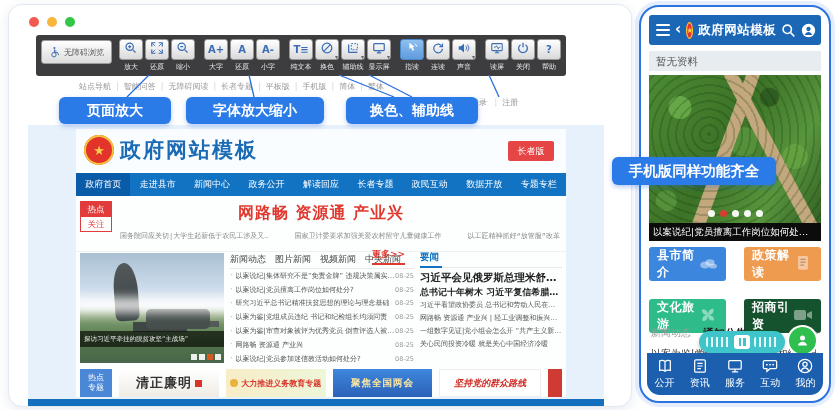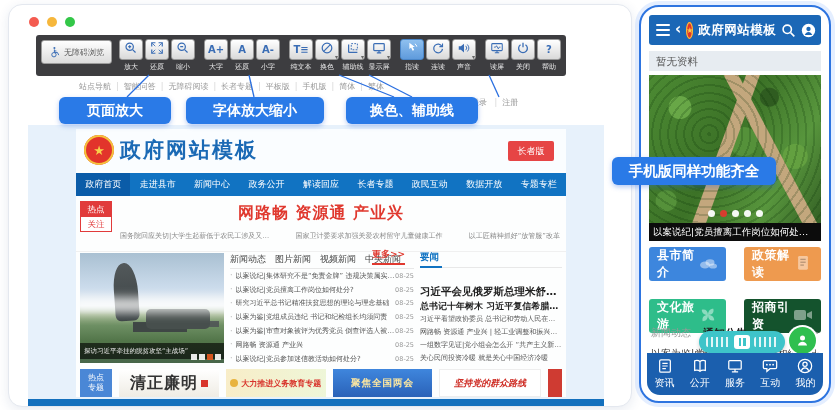--- a/index.html
+++ b/index.html
@@ -64,59 +64,59 @@
   .s-nav li{list-style:none;flex:1;display:flex;align-items:center;justify-content:center;
             color:#fff;font-size:9px;white-space:nowrap;}
   .s-nav li:first-of-type{background:#0b5ca8;}
   .hot{position:absolute;left:0;top:70px;width:100%;height:52px;border-bottom:1px solid #f0f0f0;}
   .hot-badge{position:absolute;left:4px;top:2px;width:30px;font-size:8.5px;text-align:center;border:1px solid #e13b3b;}
   .hot-badge .t{background:#e13b3b;color:#fff;line-height:15px;display:block;}
   .hot-badge .b{background:#fff;color:#e13b3b;line-height:14px;display:block;}
   .headline{position:absolute;left:0;top:4px;width:100%;text-align:center;color:#e0392f;
             font-size:16px;font-weight:bold;letter-spacing:1px;}
   .hot-links{position:absolute;left:44px;top:32px;width:440px;display:flex;justify-content:space-between;}
-  .hot-links span{font-size:7px;color:#888;white-space:nowrap;}
+  .hot-links span{font-size:7px;color:#888;white-space:nowrap;font-family:Liberation Mono, monospace;}
   
   .carousel{position:absolute;left:4px;top:124px;width:144px;height:110px;overflow:hidden;background:
       linear-gradient(180deg,#a9c0d2 0%,#ccdcec 32%,#e8eef2 48%,#9fb48e 56%,#6d8f63 66%,#527549 80%,#47664a 100%);}
   .peak{position:absolute;left:34px;top:10px;width:24px;height:58px;background:linear-gradient(#53595b,#3a4143);
         border-radius:45% 50% 6px 6px;transform:rotate(-4deg);}
   .rocks{position:absolute;right:14px;bottom:34px;width:64px;height:20px;background:#474f4d;border-radius:5px;
         box-shadow:-18px 8px 0 -5px #3f4745,16px 5px 0 -7px #525a57;}
   .mist{position:absolute;left:-6px;top:44px;width:160px;height:16px;background:rgba(255,255,255,.75);filter:blur(5px);}
-  .cap{position:absolute;left:0;bottom:4px;width:100%;height:16px;background:rgba(0,0,0,.62);color:#eee;
+  .cap{position:absolute;left:0;bottom:16px;width:100%;height:16px;background:rgba(0,0,0,.62);color:#eee;
        font-size:6.5px;line-height:16px;padding:0 4px;box-sizing:border-box;white-space:nowrap;overflow:hidden;}
   .dots{position:absolute;right:3px;bottom:3px;display:flex;gap:2px;z-index:2;}
   .dots .dot{width:6px;height:6px;background:#fff;opacity:.9;}
   .dots .dot.active{background:#e8591f;}
   
   .news{position:absolute;left:154px;top:122px;width:184px;}
   .n-tabs{display:flex;align-items:flex-end;border-bottom:1px solid #e8e8e8;height:17px;position:relative;}
   .n-tabs span{font-size:9px;color:#444;margin-right:9px;padding-bottom:2px;white-space:nowrap;}
   .n-tabs span:first-of-type{color:#e0392f;font-weight:bold;border-bottom:2px solid #e0392f;}
   .n-more{position:absolute;right:0;bottom:3px;font-size:6.5px;color:#aaa;}
   .n-item{display:flex;align-items:center;height:13.8px;}
   .n-item .bu{color:#bbb;font-size:8px;margin-right:3px;}
   .n-item .ti{flex:1;font-size:7px;color:#555;white-space:nowrap;overflow:hidden;text-overflow:ellipsis;}
   .n-item .dt{font-size:6.5px;color:#999;margin-left:0;}
   
   .yw{position:absolute;left:344px;top:122px;width:142px;}
   .yw-head{font-size:9.5px;color:#1173c2;font-weight:bold;border-bottom:1px solid #e8e8e8;
-           padding-bottom:3px;margin-bottom:16px;position:relative;}
+           padding-bottom:3px;margin-bottom:2px;position:relative;}
   .yw-head::after{content:"";position:absolute;left:0;bottom:-1px;width:22px;height:2px;background:#1173c2;}
   .yw-item{font-size:7px;color:#555;line-height:13px;white-space:nowrap;overflow:hidden;text-overflow:ellipsis;}
   .yw-item:nth-of-type(1){font-size:10.5px;font-weight:bold;color:#222;line-height:15px;}
   .yw-item:nth-of-type(2){font-size:9px;font-weight:bold;color:#222;line-height:14px;}
   
   .banners{position:absolute;left:4px;top:240px;width:482px;height:28px;display:flex;gap:7px;align-items:center;}
   .bn-badge{width:32px;height:28px;background:#4a87d6;color:#fff;font-size:8px;text-align:center;
             display:flex;flex-direction:column;justify-content:center;line-height:10px;flex:0 0 auto;}
   .banner{flex:1;height:28px;display:flex;align-items:center;justify-content:center;font-weight:bold;
           white-space:nowrap;overflow:hidden;}
-  .banner:nth-of-type(1){background:linear-gradient(#ffffff,#efece4);color:#333;font-size:16px;
+  .banner:nth-of-type(1){background:linear-gradient(#ffffff,#efece4);color:#333;font-size:13px;
           font-family:Liberation Sans, sans-serif;letter-spacing:1px;}
   .banner:nth-of-type(1)::after{content:"";width:7px;height:7px;background:#d8342c;margin-left:3px;}
   .banner:nth-of-type(2){background:linear-gradient(90deg,#f8edc8,#eef6d8);color:#d8342c;font-size:8px;}
   .banner:nth-of-type(2)::before{content:"";width:8px;height:8px;border-radius:50%;background:#e8b33c;margin-right:3px;}
   .banner:nth-of-type(3){background:linear-gradient(180deg,#3f86dd,#2a62b8);color:#ffe9a0;font-size:9.5px;letter-spacing:1px;}
   .banner:nth-of-type(4){background:#fff;border:1px solid #eee;color:#cf2f27;font-size:9px;font-style:italic;box-sizing:border-box;}
   .banner-cut{width:14px;height:28px;background:#cf3b32;flex:0 0 auto;}
   
   .phone{position:absolute;left:639px;top:5px;width:192px;height:398px;background:#fff;
          border:2px solid #2d74e0;border-radius:20px;box-shadow:0 0 0 4px rgba(77,139,255,.15);
@@ -571,34 +571,34 @@
     <svg viewBox="0 0 18 18" fill="currentColor">
         <circle cx="9" cy="6" r="3"></circle>
         <path d="M3.5 15c.9-3 3-4.5 5.5-4.5s4.6 1.5 5.5 4.5z"></path>
       </svg>
   </div>
   <div class="m-nav">
 
   <div class="m-nav-item">
         <span class="ic" style="display:flex;">
           <svg viewBox="0 0 18 18" fill="none" stroke="currentColor" stroke-width="1.4">
+            <path d="M9 4C7.5 2.8 5 2.6 3 3.2V14c2-.6 4.5-.4 6 .8 1.5-1.2 4-1.4 6-.8V3.2c-2-.6-4.5-.4-6 .8z"></path>
+            <path d="M9 4v10.8"></path>
+          </svg>
+        </span>
+        <span class="lb">公开</span>
+      </div>
+      <div class="m-nav-item">
+        <span class="ic" style="display:flex;">
+          <svg viewBox="0 0 18 18" fill="none" stroke="currentColor" stroke-width="1.4">
             <rect x="3" y="2" width="12" height="14" rx="1.5"></rect>
             <path d="M6 6h6M6 9h6M6 12h4"></path>
           </svg>
         </span>
         <span class="lb">资讯</span>
-      </div>
-      <div class="m-nav-item">
-        <span class="ic" style="display:flex;">
-          <svg viewBox="0 0 18 18" fill="none" stroke="currentColor" stroke-width="1.4">
-            <path d="M9 4C7.5 2.8 5 2.6 3 3.2V14c2-.6 4.5-.4 6 .8 1.5-1.2 4-1.4 6-.8V3.2c-2-.6-4.5-.4-6 .8z"></path>
-            <path d="M9 4v10.8"></path>
-          </svg>
-        </span>
-        <span class="lb">公开</span>
       </div>
       <div class="m-nav-item">
         <span class="ic" style="display:flex;">
           <svg viewBox="0 0 18 18" fill="none" stroke="currentColor" stroke-width="1.4">
             <rect x="2" y="3" width="14" height="9.5" rx="1"></rect>
             <path d="M9 12.5V15M5.5 15.5h7"></path>
           </svg>
         </span>
         <span class="lb">服务</span>
       </div>

